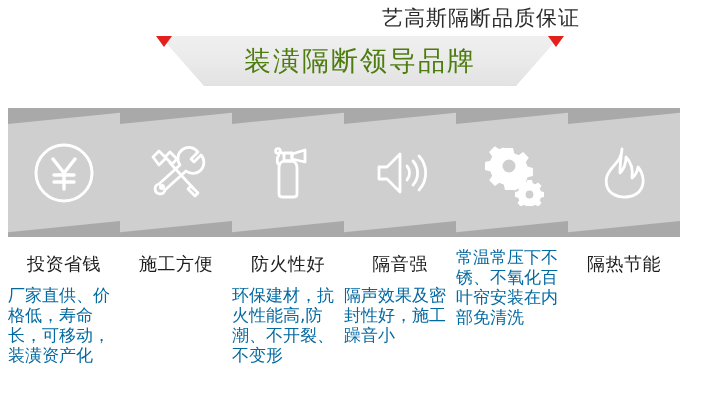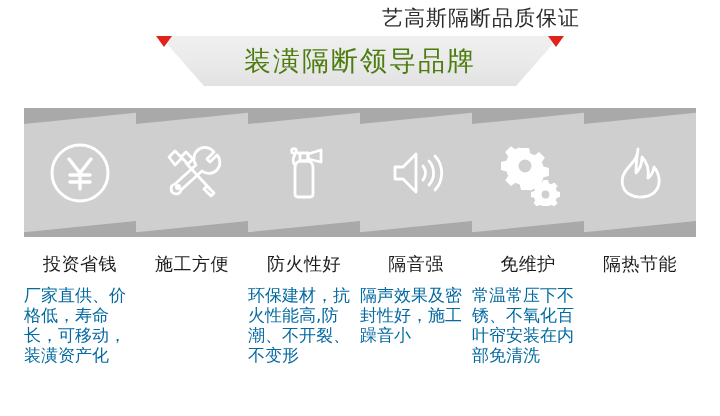--- a/index.html
+++ b/index.html
@@ -80,21 +80,21 @@
   .tri-right { left: 388px; }
 
   
   .cols {
     position: absolute;
     left: 8px;
     top: 108px;
     width: 704px;
     height: 300px;
     display: flex;
-    justify-content: center;
+    justify-content: flex-start;
   }
   .col {
     width: 112px;
     display: flex;
     flex-direction: column;
     align-items: center;
   }
 
   .icon-box {
     position: relative;
@@ -271,21 +271,20 @@
           </g>
           <circle cx="30" cy="26" r="6.5" fill="#cfcfcf"></circle>
           <g fill="#ffffff">
 
             <path d="M48 40 h5 l0.8 3.2 a9 9 0 0 1 2.6 1.1 l2.7-1.9 3.5 3.5 -1.9 2.7 a9 9 0 0 1 1.1 2.6 l3.2 0.8 v5 l-3.2 0.8 a9 9 0 0 1 -1.1 2.6 l1.9 2.7 -3.5 3.5 -2.7-1.9 a9 9 0 0 1 -2.6 1.1 L53 69 h-5 l-0.8-3.2 a9 9 0 0 1 -2.6-1.1 l-2.7 1.9 -3.5-3.5 1.9-2.7 a9 9 0 0 1 -1.1-2.6 L36 57 v-5 l3.2-0.8 a9 9 0 0 1 1.1-2.6 l-1.9-2.7 3.5-3.5 2.7 1.9 a9 9 0 0 1 2.6-1.1 Z"></path>
           </g>
           <circle cx="50.5" cy="54.5" r="3.9" fill="#cfcfcf"></circle>
         </svg>
       </div>
     </div>
-    <div class="col-title">免维护</div>
     <div class="col-desc">常温常压下不锈、不氧化百叶帘安装在内部免清洗</div>
   </div>
 
   <div class="col">
     <div class="icon-box">
       <div class="wedge-top"></div>
       <div class="wedge-bottom"></div>
       <div class="icon-glyph">
         <svg width="66" height="66" viewBox="0 0 66 66">
           <g fill="none" stroke="#ffffff" stroke-width="2.8" stroke-linejoin="round" stroke-linecap="round">

